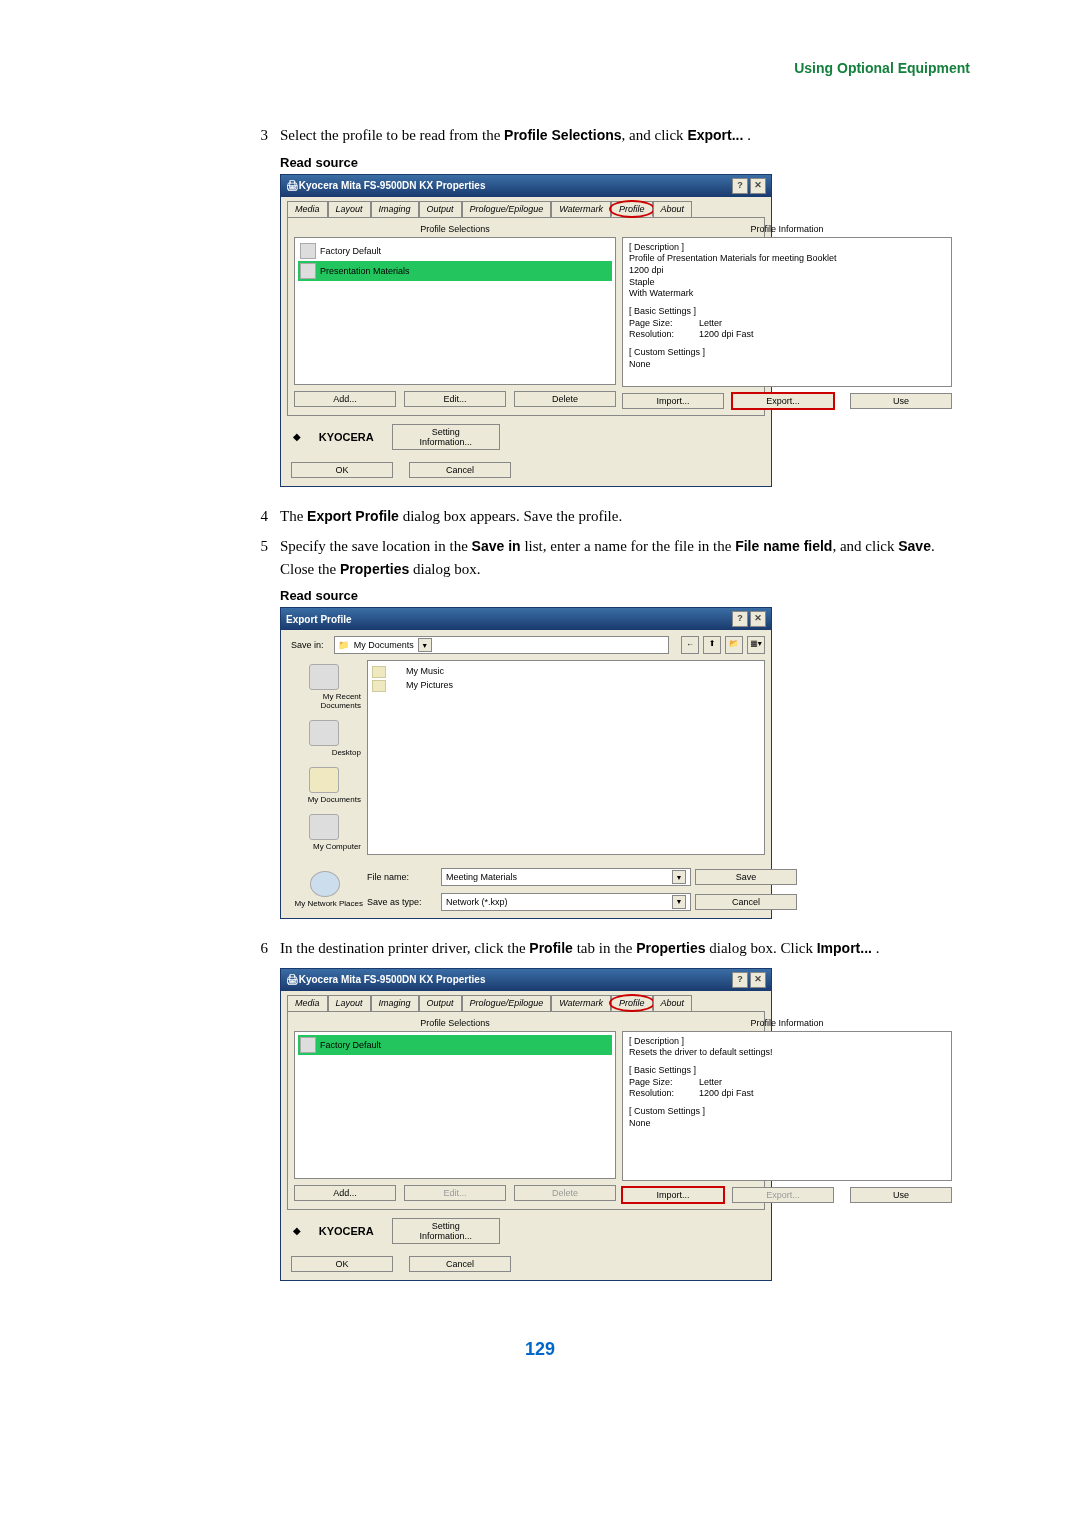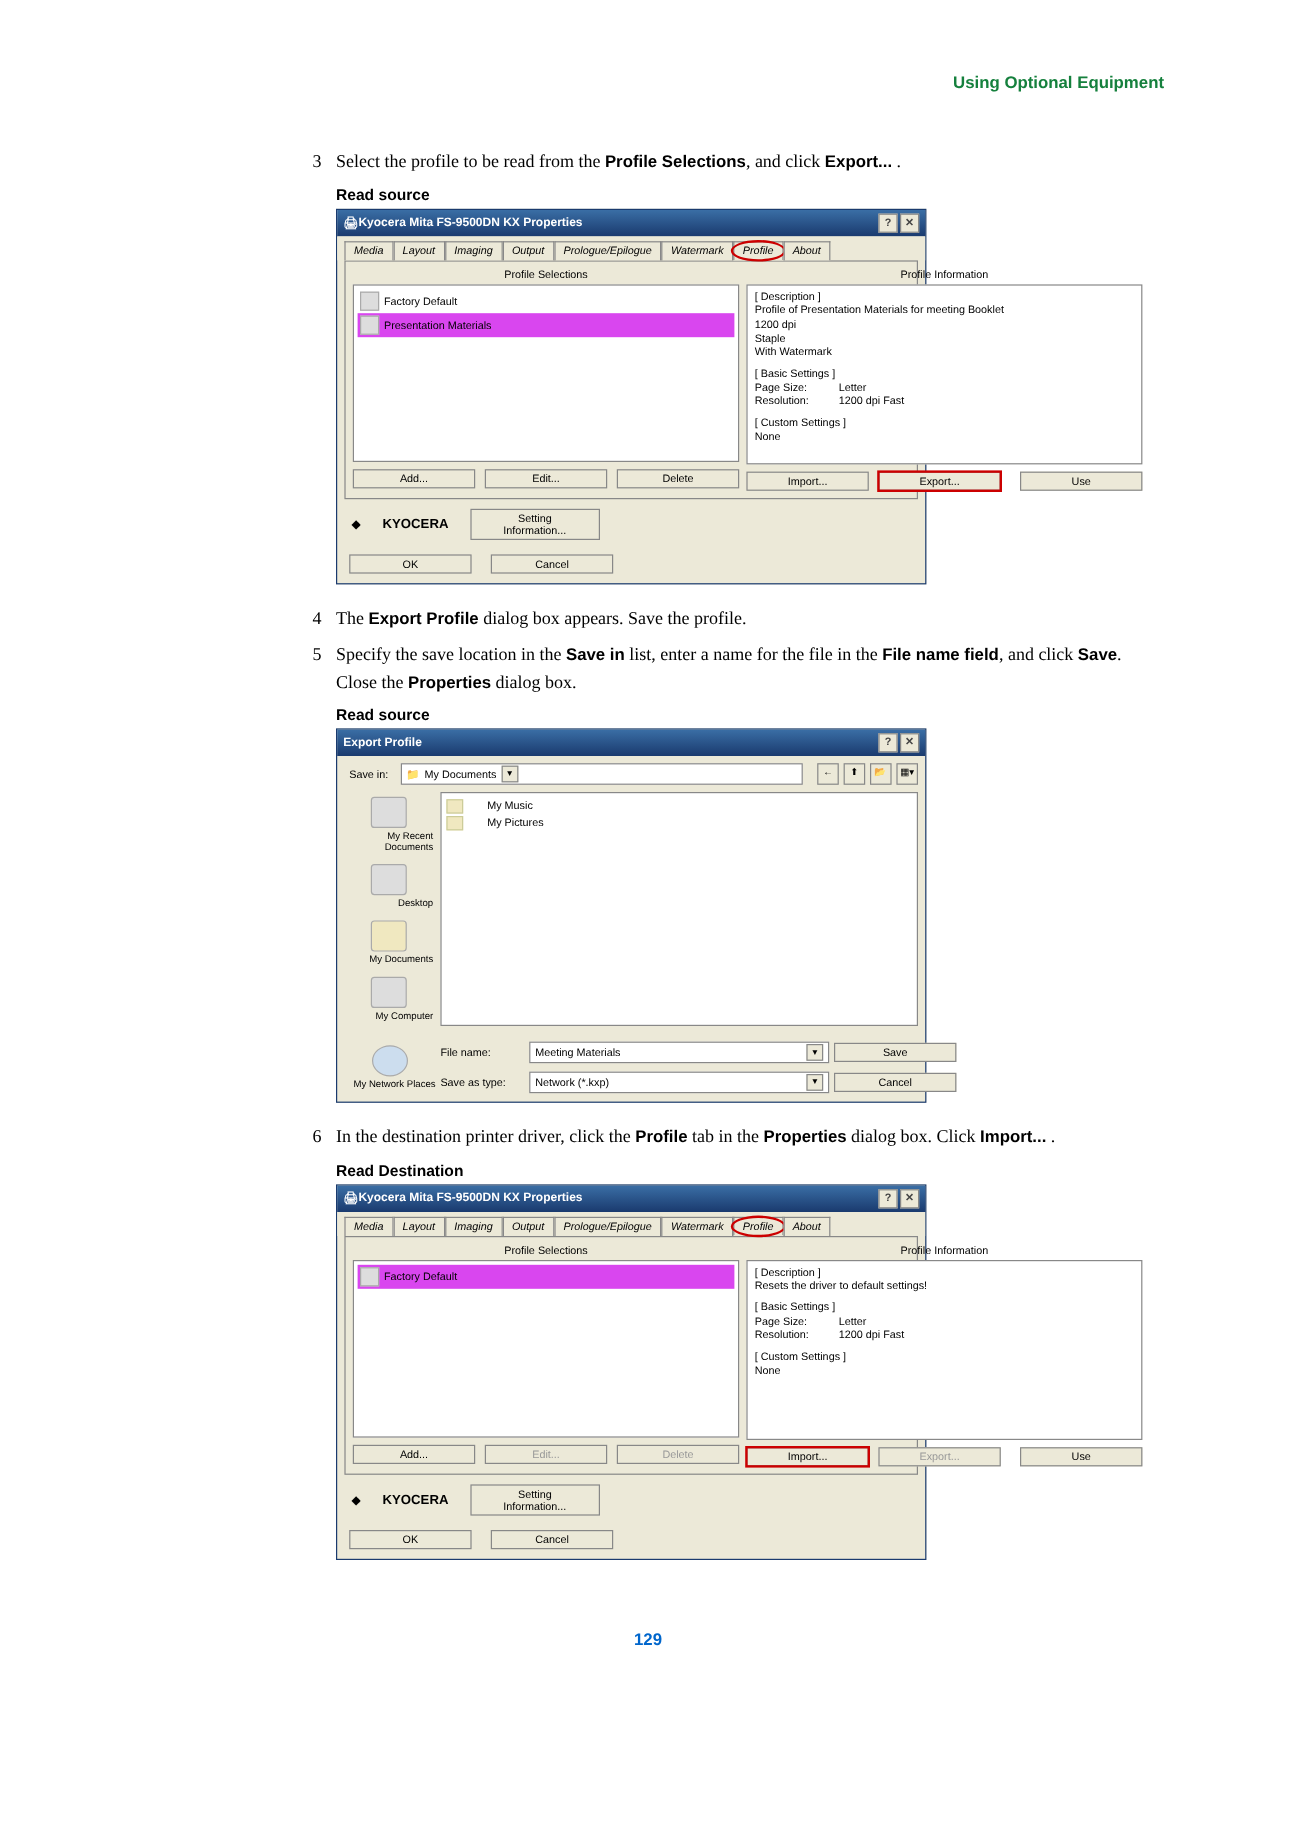--- a/index.html
+++ b/index.html
@@ -128,21 +128,21 @@
   height: 140px;
   padding: 3px;
   font-size: 9px;
 }
 .list-item {
   display: flex;
   align-items: center;
   gap: 4px;
   padding: 2px;
 }
-.list-item.selected { background: #d946ef; }
+.list-item.selected { background: #22c55e; }
 .list-icon {
   width: 14px; height: 14px;
   display: inline-block;
   background: #ddd;
   border: 1px solid #aaa;
 }
 .infobox {
   background: #fff;
   border: 1px solid #888;
   height: 140px;
@@ -279,21 +279,21 @@
   border: 1px solid #888;
   padding: 1px 4px;
   display: flex;
   align-items: center;
 }
 .text-input .dd-arrow { margin-left: auto; }
 .page-number {
   text-align: center;
   font-weight: bold;
   color: #0066cc;
-  font-size: 14px;
+  font-size: 18px;
   padding: 40px 0;
 }
 </style>
 </head>
 <body>
 
 <div class="page-header">Using Optional Equipment</div>
 
 <div class="content">
 
@@ -457,21 +457,20 @@
       <div class="btn">Cancel</div>
     </div>
   </div>
 
   <div class="step">
     <div class="step-num">6</div>
     <div class="step-text">
       <span>In the destination printer driver, click the </span><span class="bold">Profile</span><span> tab in the </span><span class="bold">Properties</span><span> dialog box. Click </span><span class="bold">Import...</span><span> .</span>
     </div>
   </div>
-  <div class="subtitle">Read Destination</div>
 
   <div class="dialog">
     <div class="titlebar">
       <span>🖨</span>
       <span class="title-text">Kyocera Mita FS-9500DN KX Properties</span>
       <div class="title-btns">
         <div class="title-btn">?</div>
         <div class="title-btn">✕</div>
       </div>
     </div>

